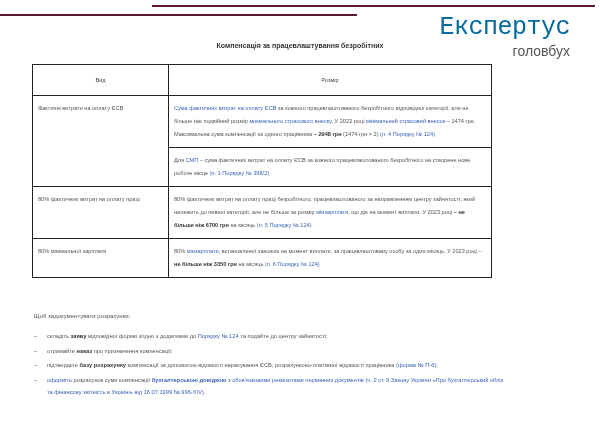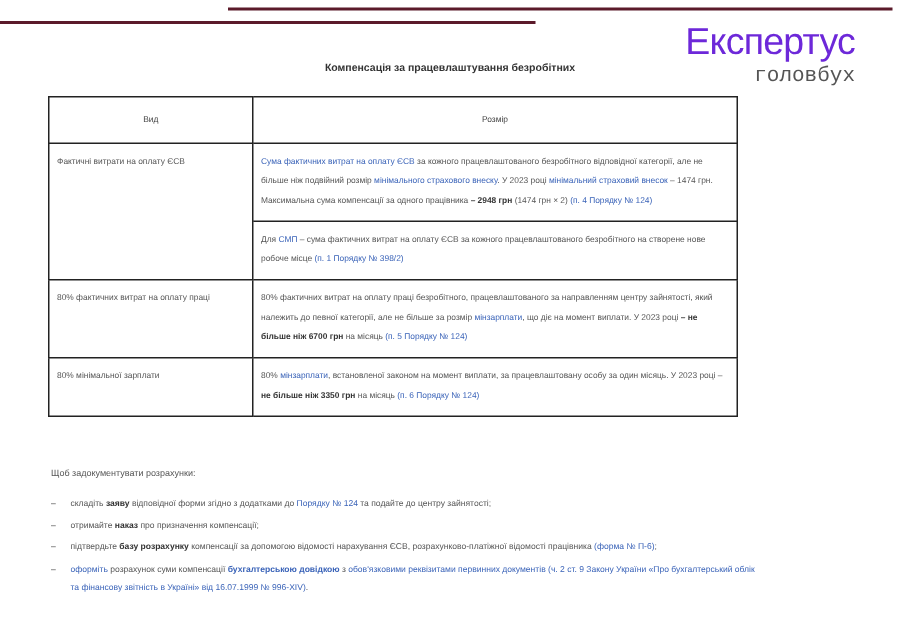--- a/index.html
+++ b/index.html
@@ -11,25 +11,25 @@
   .line-top {
     position: absolute; left: 152px; top: 5px; width: 443px; height: 2px;
     background: #5b1a2a;
   }
   .line-mid {
     position: absolute; left: 0; top: 14px; width: 357px; height: 2px;
     background: #5b1a2a;
   }
   .logo { position: absolute; right: 30px; top: 14px; text-align: right; }
   .logo-main {
-    font-family: Liberation Sans, sans-serif; font-size: 25px; color: #6d28d9;
+    font-family: Liberation Mono, monospace; font-size: 25px; color: #0369a1;
     letter-spacing: -0.5px; line-height: 28px;
   }
   .logo-sub {
-    font-family: Liberation Mono, monospace; font-size: 14px; color: #555;
+    font-family: Liberation Sans, sans-serif; font-size: 14px; color: #555;
     line-height: 16px; margin-top: 1px;
   }
   .title {
     position: absolute; left: 0; width: 600px; top: 42px; text-align: center;
     font-size: 7px; color: #333; font-weight: bold;
   }
   table.comp {
     position: absolute; left: 32px; top: 64px; width: 460px;
     border-collapse: collapse; font-size: 5.6px; line-height: 13px;
     color: #555;

